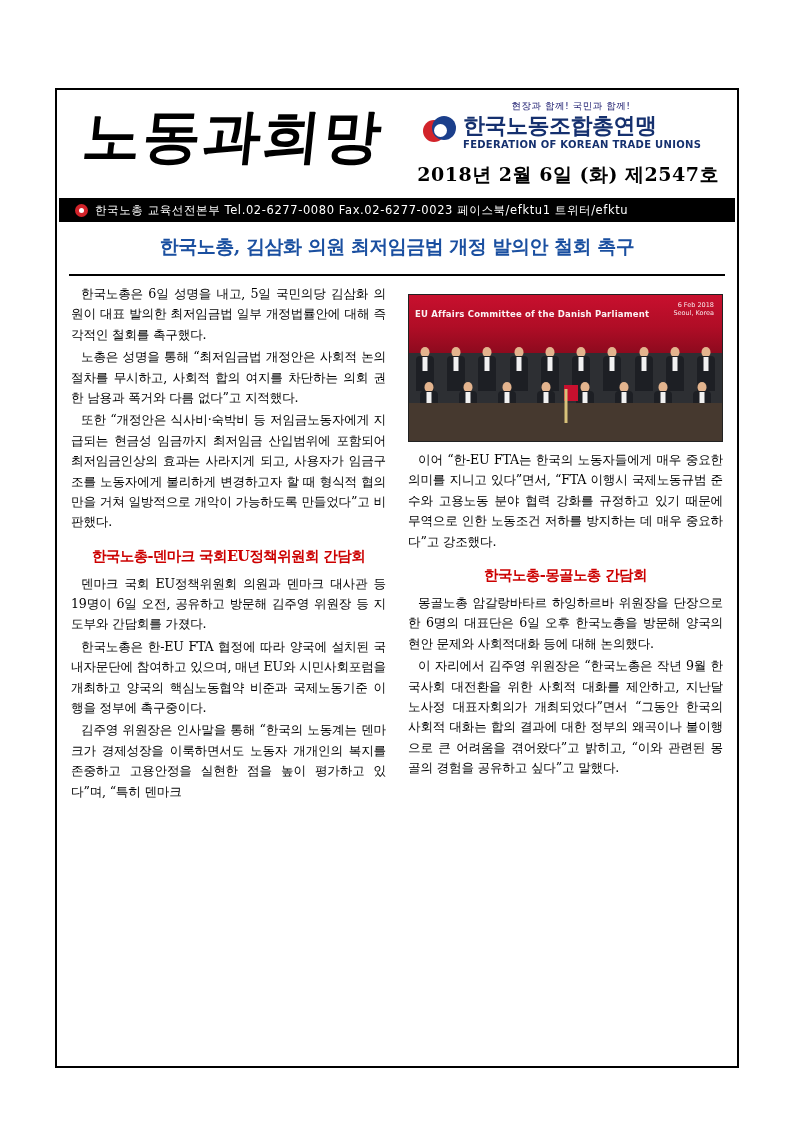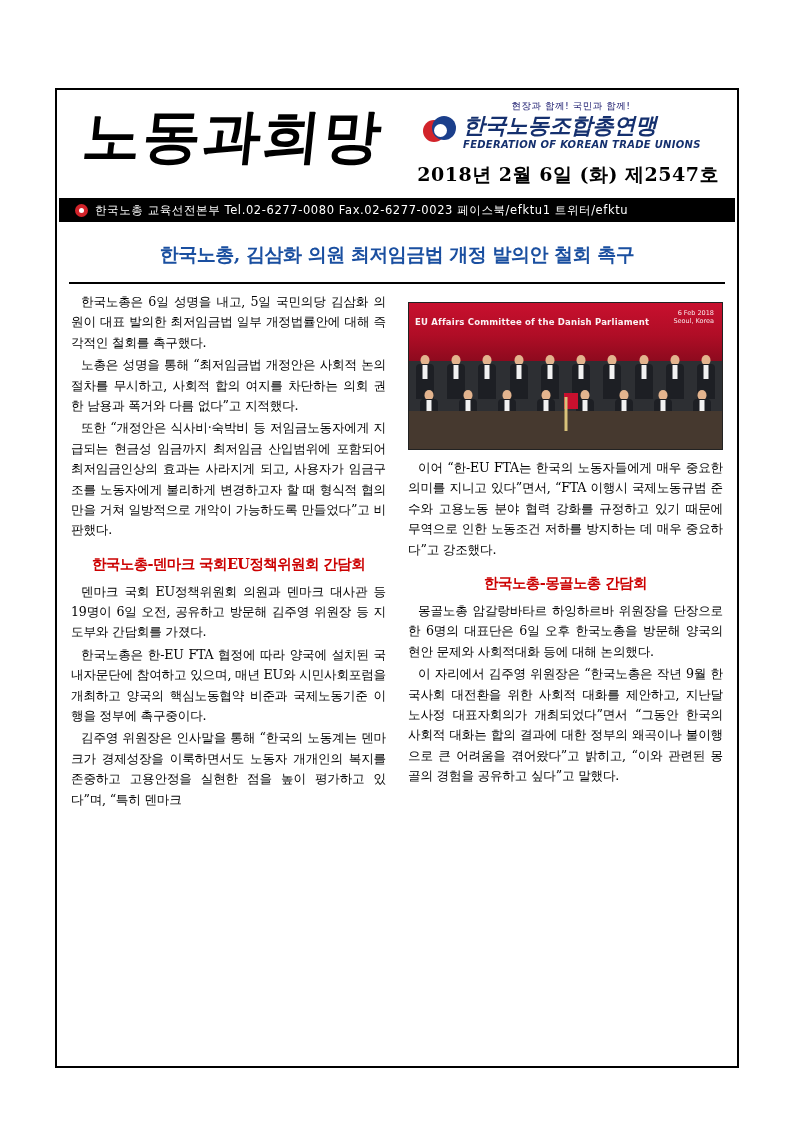--- a/index.html
+++ b/index.html
@@ -68,21 +68,20 @@
   .fktu-slogan {
     font-size: 9.5px;
     color: #1a1a6e;
     letter-spacing: 0.5px;
     margin-bottom: 1px;
   }
   .fktu-row {
     display: flex;
     align-items: flex-start;
     justify-content: flex-start;
-    font-style: italic;
   }
   .fktu-mark {
     width: 36px;
     height: 36px;
     margin-right: 6px;
     flex: none;
     position: relative;
   }
   .fktu-mark .c-red {
     position: absolute;
@@ -179,21 +178,20 @@
     font-weight: bold;
     color: #d2232a;
     letter-spacing: -0.5px;
     line-height: 1.2;
   }
   .headline-sub {
     font-family: "DejaVu Serif", "Liberation Serif", serif;
     font-size: 19px;
     font-weight: bold;
     color: #1a4fa0;
-    margin-top: 8px;
     letter-spacing: -0.5px;
   }
   .rule {
     margin: 8px 12px 0 12px;
     border-top: 2px solid #000;
   }
   
   .columns {
     display: flex;
     padding: 8px 14px 0 14px;

